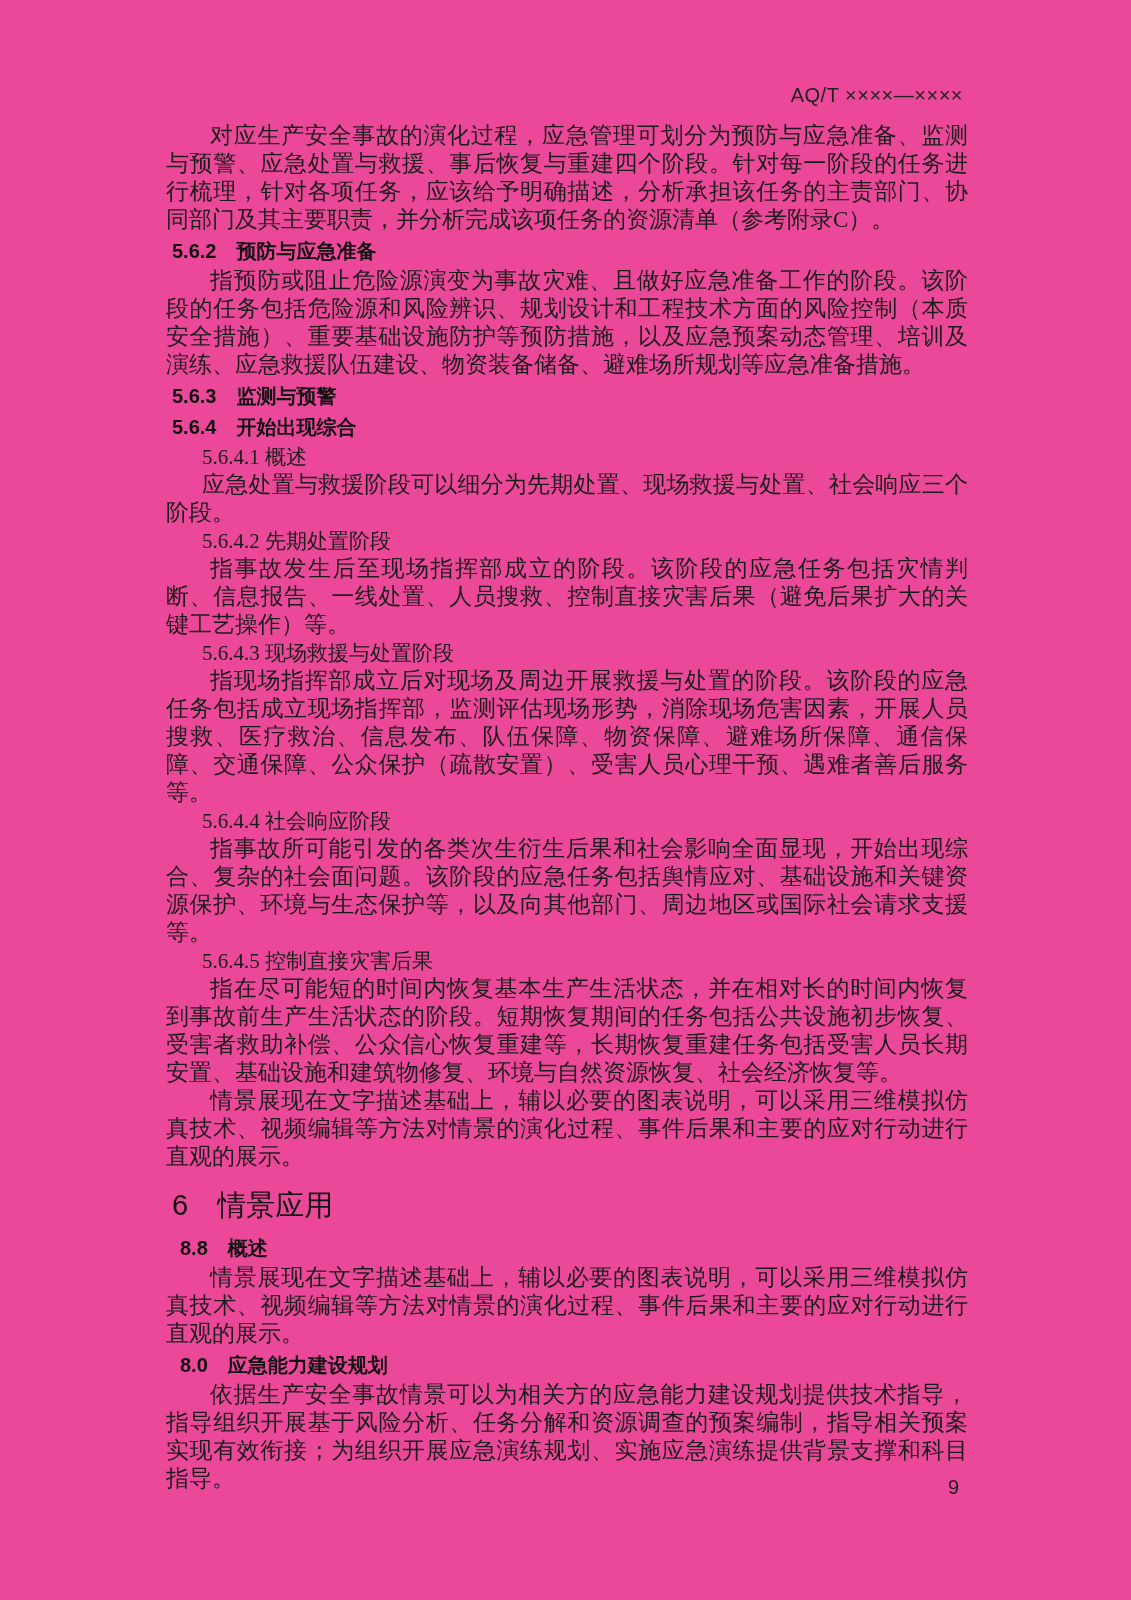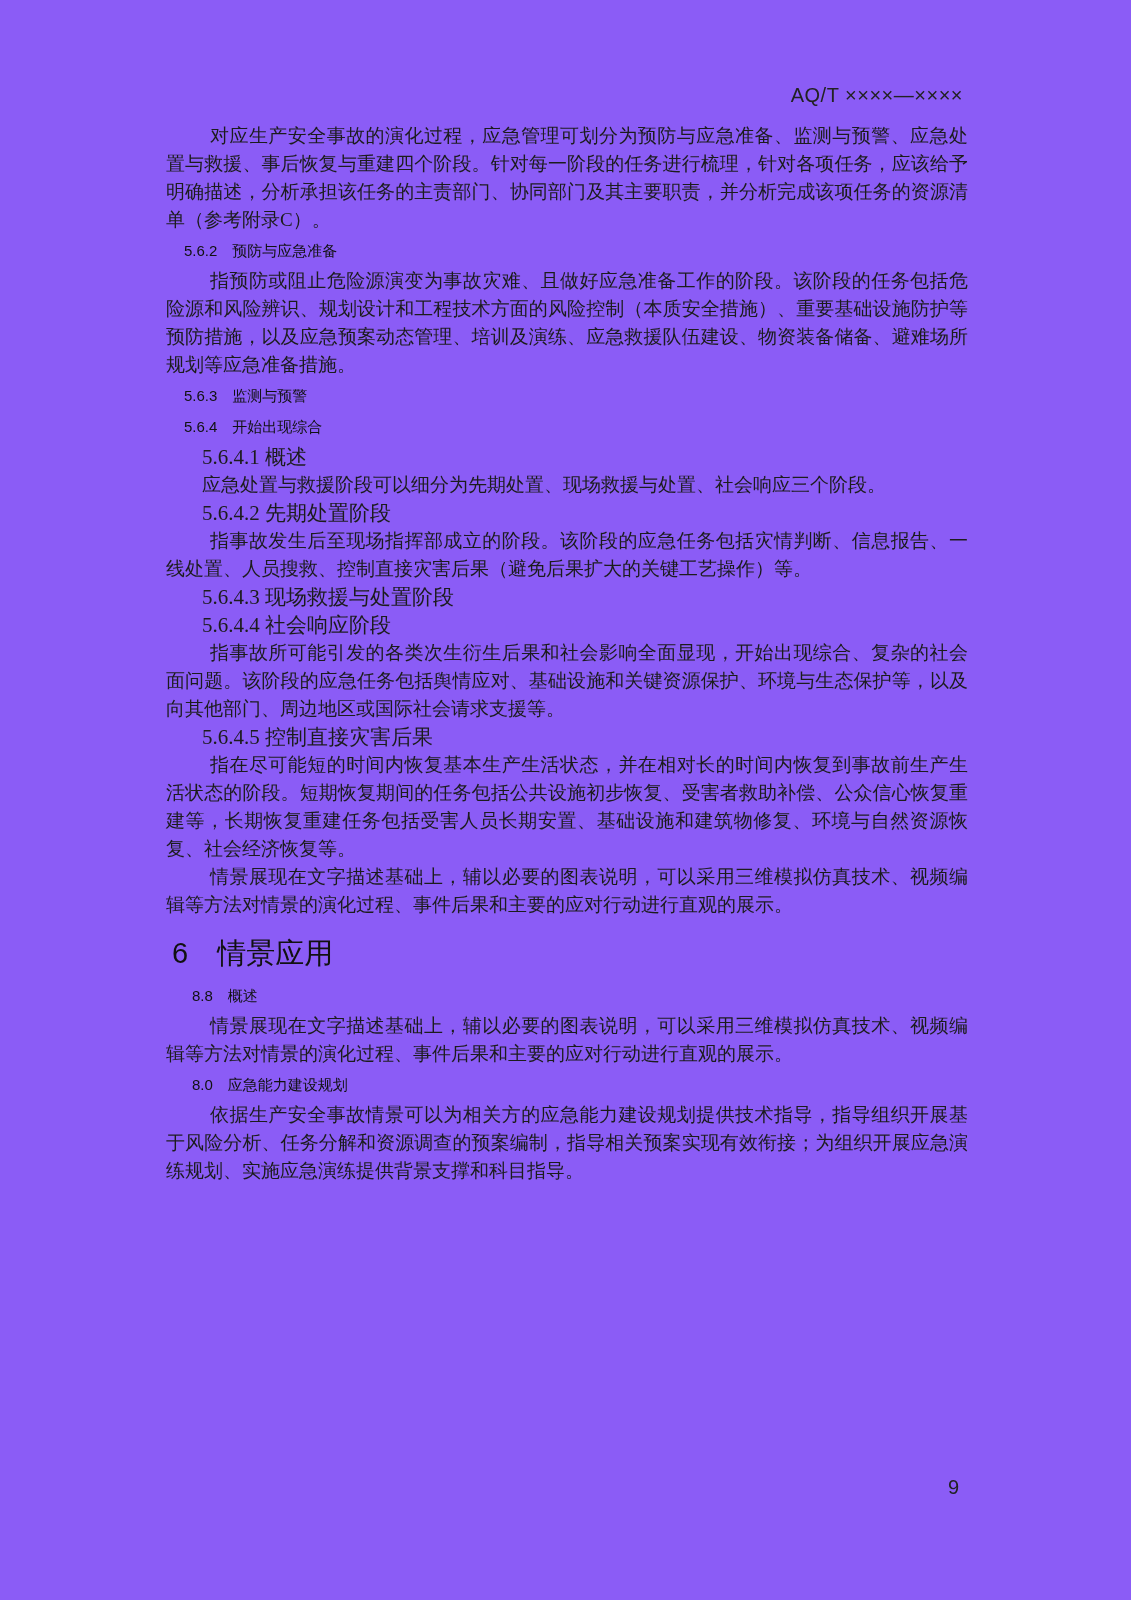--- a/index.html
+++ b/index.html
@@ -1,54 +1,54 @@
 <!DOCTYPE html>
 <html lang="zh"><head>
 <meta charset="utf-8">
 <style>
   html,body{margin:0;padding:0;background:#e8e8e8;}
   .page{
     position:relative;
     width:1131px;height:1600px;
     margin:0 auto;
-    background:#8b5cf6;
+    background:#ec4899;
     color:#1c1c1c;
     font-family:"Liberation Serif","DejaVu Serif",serif;
     overflow:hidden;
   }
   .doc-header{
     position:absolute;
     top:84px;right:168px;
     font-family:"Liberation Sans","DejaVu Sans",sans-serif;
     font-size:20px;
     letter-spacing:0.5px;
     color:#222;
   }
   .content{
     position:absolute;
     left:166px;top:122px;
     width:802px;
   }
   .content p.body{
     margin:0;
-    font-size:19px;
+    font-size:23px;
     line-height:28px;
     text-align:justify;
     text-indent:44px;
     color:#1c1c1c;
   }
   .content p.flush{
     text-indent:36px;
   }
   .hsec{
-    margin:3px 0 2px 12px;
+    margin:3px 0 2px 0;
     padding-left:6px;
     font-family:"Liberation Sans","DejaVu Sans",sans-serif;
-    font-weight:normal;
-    font-size:15px;
+    font-weight:bold;
+    font-size:20px;
     line-height:28px;
     color:#111;
   }
   .hsec.l2{padding-left:14px;}
   .hchapter{
     margin:19px 0 14px 0;
     padding-left:6px;
     font-family:"Liberation Sans","DejaVu Sans",sans-serif;
     font-weight:normal;
     font-size:29px;
@@ -90,20 +90,21 @@
 
     <h3 class="hsec">5.6.4　开始出现综合</h3>
 
     <h4 class="hsub">5.6.4.1 概述</h4>
     <p class="body flush">应急处置与救援阶段可以细分为先期处置、现场救援与处置、社会响应三个阶段。</p>
 
     <h4 class="hsub">5.6.4.2 先期处置阶段</h4>
     <p class="body">指事故发生后至现场指挥部成立的阶段。该阶段的应急任务包括灾情判断、信息报告、一线处置、人员搜救、控制直接灾害后果（避免后果扩大的关键工艺操作）等。</p>
 
     <h4 class="hsub">5.6.4.3 现场救援与处置阶段</h4>
+    <p class="body">指现场指挥部成立后对现场及周边开展救援与处置的阶段。该阶段的应急任务包括成立现场指挥部，监测评估现场形势，消除现场危害因素，开展人员搜救、医疗救治、信息发布、队伍保障、物资保障、避难场所保障、通信保障、交通保障、公众保护（疏散安置）、受害人员心理干预、遇难者善后服务等。</p>
 
     <h4 class="hsub">5.6.4.4 社会响应阶段</h4>
     <p class="body">指事故所可能引发的各类次生衍生后果和社会影响全面显现，开始出现综合、复杂的社会面问题。该阶段的应急任务包括舆情应对、基础设施和关键资源保护、环境与生态保护等，以及向其他部门、周边地区或国际社会请求支援等。</p>
 
     <h4 class="hsub">5.6.4.5 控制直接灾害后果</h4>
     <p class="body">指在尽可能短的时间内恢复基本生产生活状态，并在相对长的时间内恢复到事故前生产生活状态的阶段。短期恢复期间的任务包括公共设施初步恢复、受害者救助补偿、公众信心恢复重建等，长期恢复重建任务包括受害人员长期安置、基础设施和建筑物修复、环境与自然资源恢复、社会经济恢复等。</p>
 
     <p class="body">情景展现在文字描述基础上，辅以必要的图表说明，可以采用三维模拟仿真技术、视频编辑等方法对情景的演化过程、事件后果和主要的应对行动进行直观的展示。</p>
 
     <h2 class="hchapter">6　情景应用</h2>

